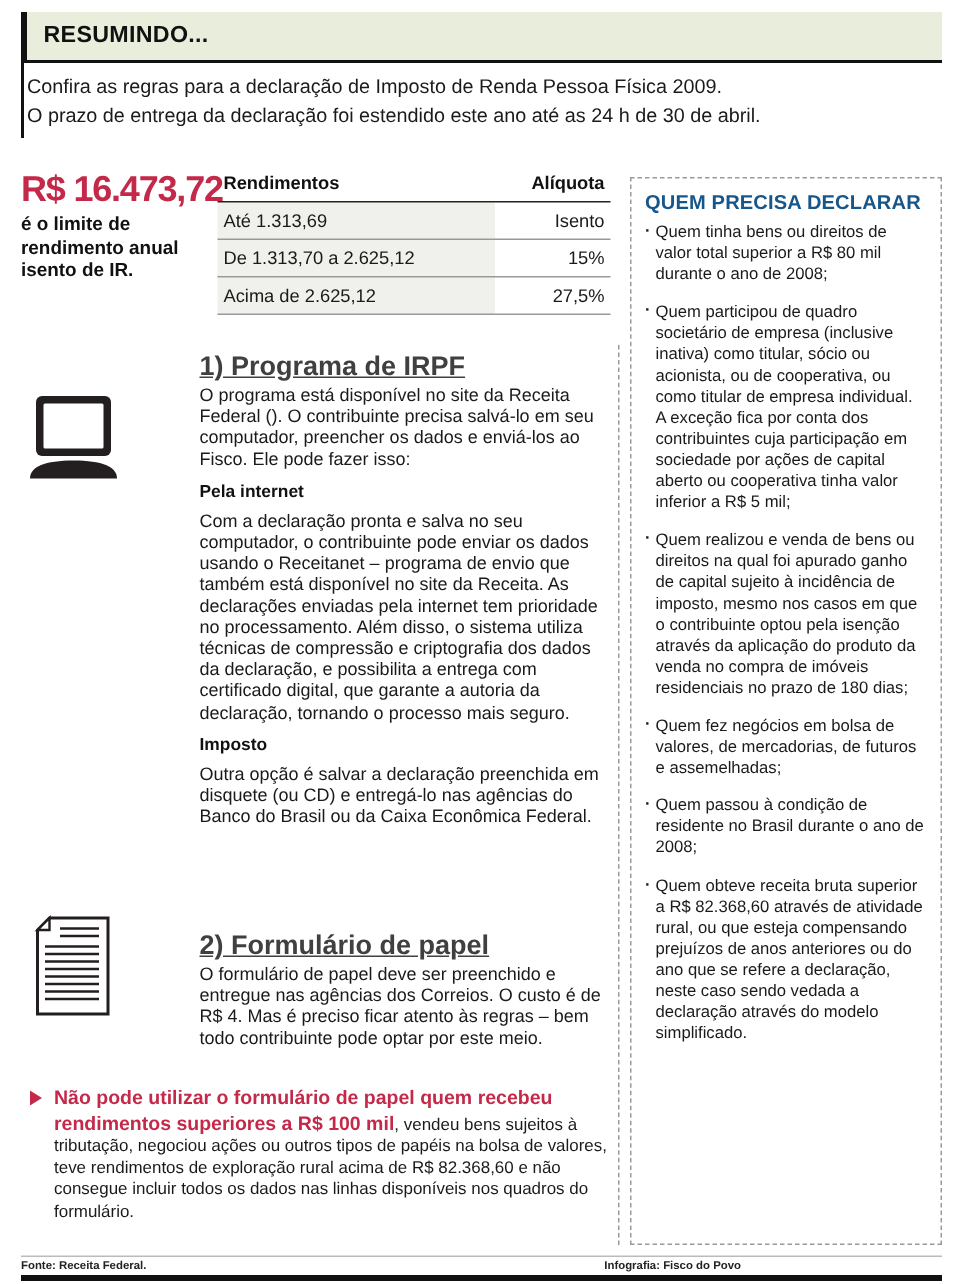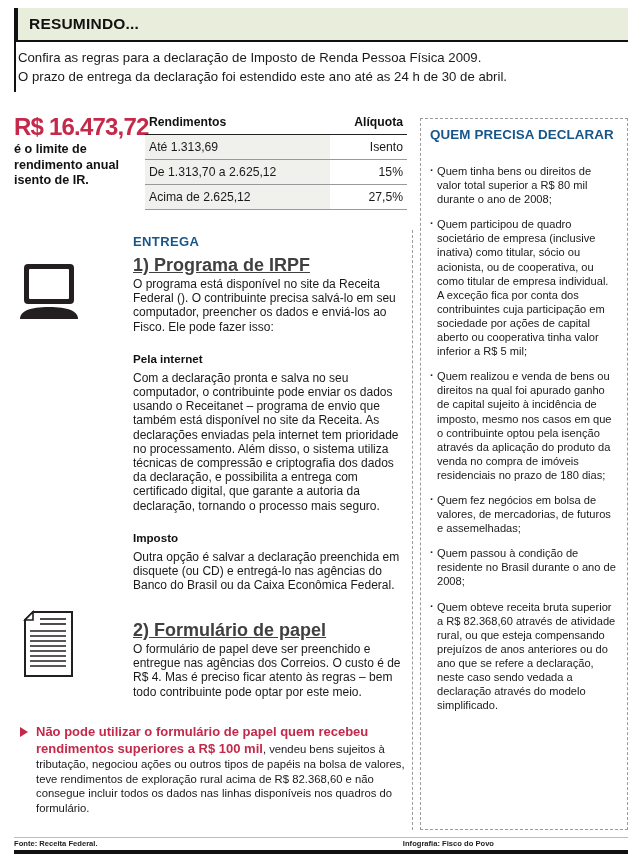--- a/index.html
+++ b/index.html
@@ -153,21 +153,21 @@
   .body-text {
     font-size: 12px;
     line-height: 14.2px;
     color: #1a1a1a;
     text-align: left;
   }
   .sub-title {
     font-size: 11.6px;
     font-weight: bold;
     color: #111;
-    margin-top: 18px;
+    margin-top: 8px;
     margin-bottom: 6px;
   }
 
   
   .icon-laptop {
     position: absolute;
     left: 18px;
     top: 262px;
     width: 66px;
     height: 62px;
@@ -227,21 +227,21 @@
     height: 712px;
     border: 1.4px dashed #9a9a9a;
     box-sizing: border-box;
     padding: 8px 11px 6px 9px;
   }
   .rbox-title {
     font-size: 13.4px;
     font-weight: bold;
     color: #17568a;
     letter-spacing: 0.1px;
-    margin-bottom: 22px;
+    margin-bottom: 6px;
   }
   .rbullet {
     position: relative;
     padding-left: 7px;
     font-size: 11.1px;
     line-height: 14.1px;
     color: #1a1a1a;
     margin-bottom: 11px;
   }
   .rbullet:before {
@@ -339,21 +339,20 @@
 
   <div class="icon-laptop">
     <svg viewBox="0 0 66 62" width="66" height="62" aria-hidden="true">
       <rect x="6" y="2" width="50" height="40" rx="4" ry="4" fill="#231f20"></rect>
       <rect x="11" y="7" width="40" height="30" rx="1" ry="1" fill="#ffffff"></rect>
       <path d="M2 57 C2 49 12 45 31 45 C50 45 60 49 60 57 Z" fill="#231f20"></path>
     </svg>
   </div>
 
   <div class="mid">
-    <div class="sec-head">ENTREGA</div>
     <div class="item-title">1) Programa de IRPF</div>
     <div class="body-text">O programa está disponível no site da Receita Federal (). O contribuinte precisa salvá-lo em seu computador, preencher os dados e enviá-los ao Fisco. Ele pode fazer isso:</div>
     <div class="sub-title">Pela internet</div>
     <div class="body-text">Com a declaração pronta e salva no seu computador, o contribuinte pode enviar os dados usando o Receitanet – programa de envio que também está disponível no site da Receita. As declarações enviadas pela internet tem prioridade no processamento. Além disso, o sistema utiliza técnicas de compressão e criptografia dos dados da declaração, e possibilita a entrega com certificado digital, que garante a autoria da declaração, tornando o processo mais seguro.</div>
     <div class="sub-title">Imposto</div>
     <div class="body-text">Outra opção é salvar a declaração preenchida em disquete (ou CD) e entregá-lo nas agências do Banco do Brasil ou da Caixa Econômica Federal.</div>
   </div>
 
   <div class="icon-doc">
     <svg viewBox="0 0 60 72" width="60" height="72" aria-hidden="true">

